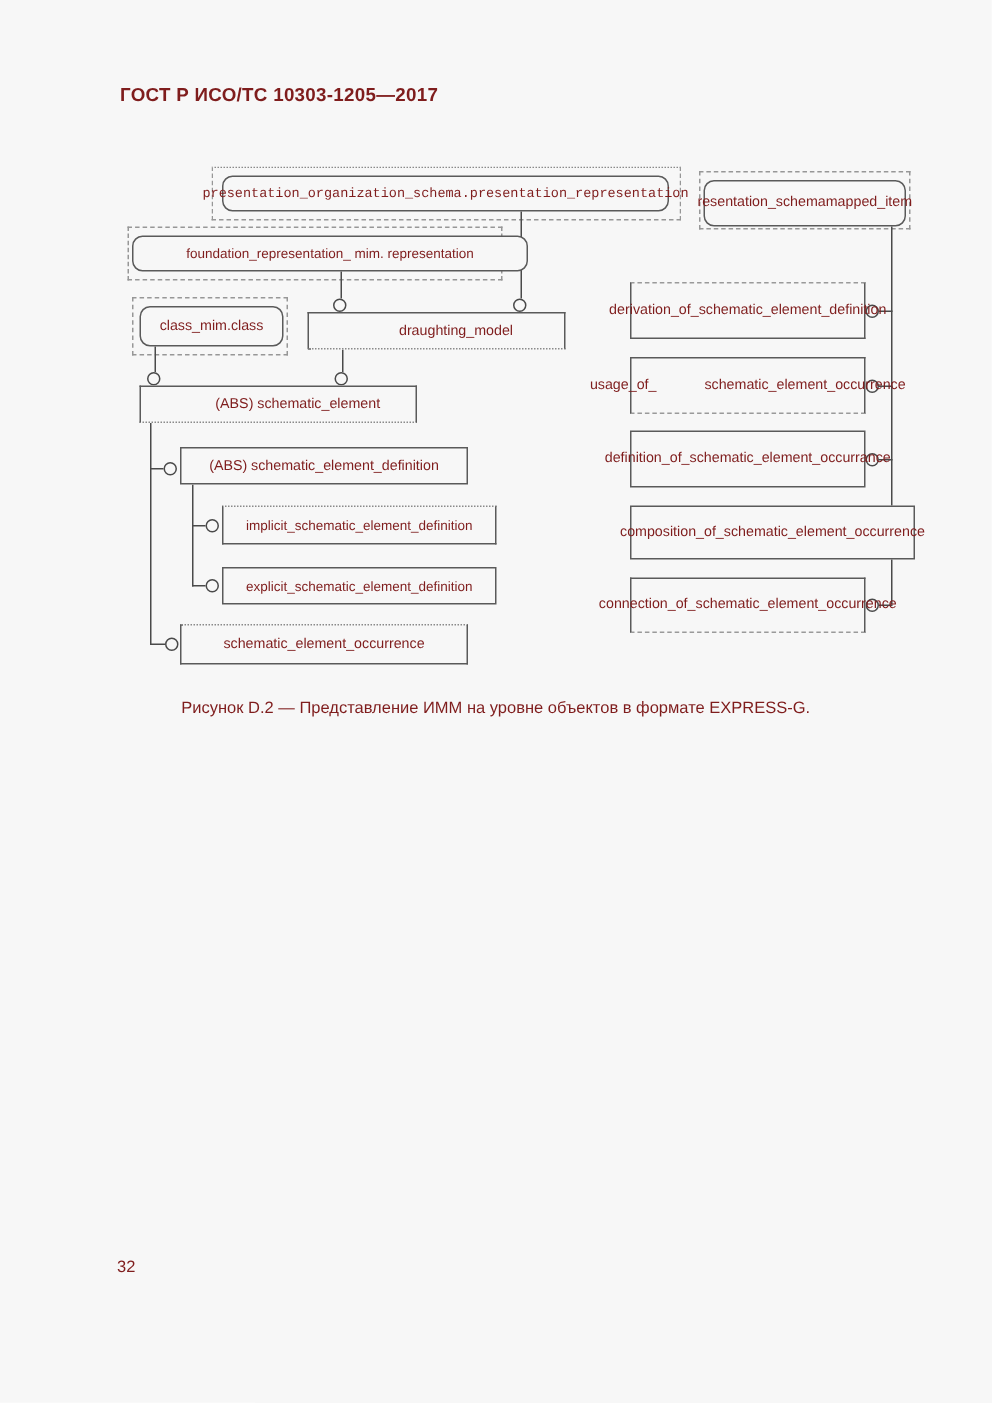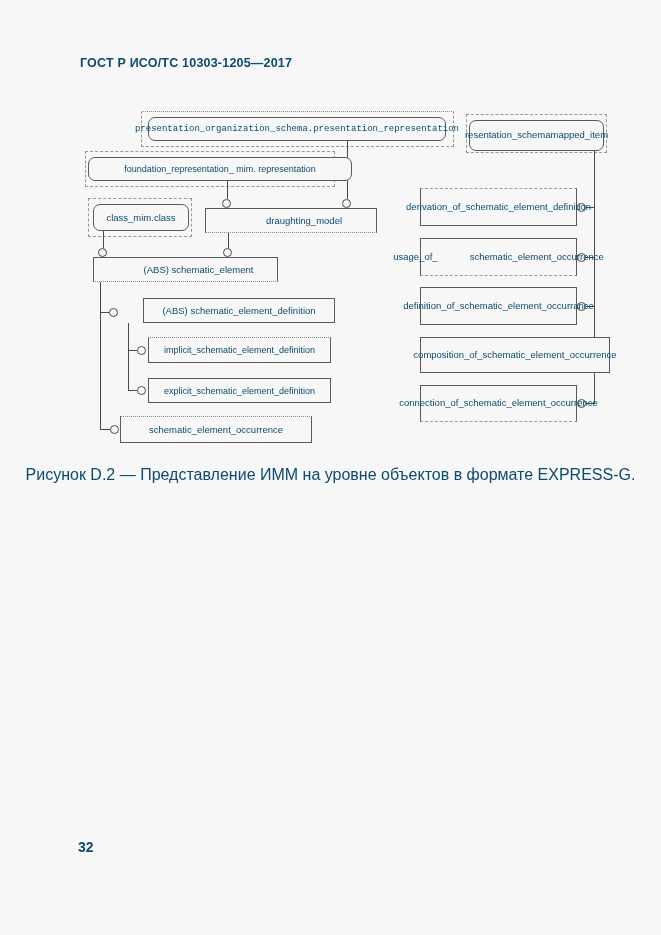--- a/index.html
+++ b/index.html
@@ -1,20 +1,20 @@
 <!DOCTYPE html>
 <html><head>
 <meta charset="utf-8">
 <style>
   html,body{margin:0;padding:0;}
   .page{position:relative;width:661px;height:935px;background:#f7f7f7;
-        font-family:"Liberation Sans",sans-serif;color:#0c4a6e;overflow:hidden;}
+        font-family:"Liberation Sans",sans-serif;color:#7f1d1d;overflow:hidden;}
   .hdr{position:absolute;left:80px;top:56px;font-size:12.5px;font-weight:bold;letter-spacing:.2px;}
-  .pageno{position:absolute;left:78px;top:839px;font-size:14px;font-weight:bold;}
-  .caption{position:absolute;left:0;top:466px;width:661px;text-align:center;font-size:16px;}
+  .pageno{position:absolute;left:78px;top:839px;font-size:11px;}
+  .caption{position:absolute;left:0;top:466px;width:661px;text-align:center;font-size:11px;}
   .frame{position:absolute;border:1px dashed #979797;box-sizing:border-box;}
   .frame.dot-top{border-top-style:dotted;}
   .box{position:absolute;box-sizing:border-box;border:1px solid #5a5a5a;background:#f7f7f7;
        font-size:9.5px;text-align:center;white-space:nowrap;display:flex;
        align-items:center;justify-content:center;}
   .fs9{font-size:9px;}
   .round{border-radius:7px;}
   .two{flex-direction:row;line-height:12.5px;text-align:right;}
   .dot-bottom{border-bottom:1px dotted #8a8a8a;padding-left:26px;}
   .dot-top{border-top:1px dotted #8a8a8a;}
@@ -72,21 +72,21 @@
     <div class="box round fs9" style="left:148px;top:117px;width:298px;height:24px;font-family:Liberation Mono, monospace;">presentation_organization_schema.presentation_representation</div>
     <div class="box round fs9" style="left:88px;top:157px;width:264px;height:24px;">foundation_representation_ mim. representation</div>
     <div class="box round" style="left:93px;top:204px;width:96px;height:27px;">class_mim.class</div>
     <div class="box round two" style="left:469px;top:120px;width:135px;height:31px;">
       <span>resentation_schema</span>
       <span>mapped_item</span>
     </div>
 
     <div class="box dot-bottom" style="left:205px;top:208px;width:172px;height:25px;">draughting_model</div>
     <div class="box dot-bottom" style="left:93px;top:257px;width:185px;height:25px;">(ABS) schematic_element</div>
-    <div class="box" style="left:120px;top:298px;width:192px;height:25px;margin-left:23px;">(ABS) schematic_element_definition</div>
+    <div class="box" style="left:120px;top:298px;width:192px;height:25px;">(ABS) schematic_element_definition</div>
     <div class="box fs9 dot-top" style="left:148px;top:337px;width:183px;height:26px;">implicit_schematic_element_definition</div>
     <div class="box fs9" style="left:148px;top:378px;width:183px;height:25px;">explicit_schematic_element_definition</div>
     <div class="box dot-top" style="left:120px;top:416px;width:192px;height:27px;">schematic_element_occurrence</div>
 
     <div class="box two dash-top" style="left:420px;top:188px;width:157px;height:38px;">
       <span>derivation_of_</span>
       <span>schematic_element_definition</span>
     </div>
     <div class="box two dash-bottom" style="left:420px;top:238px;width:157px;height:38px;gap:32px;">
       <span>usage_of_</span>

